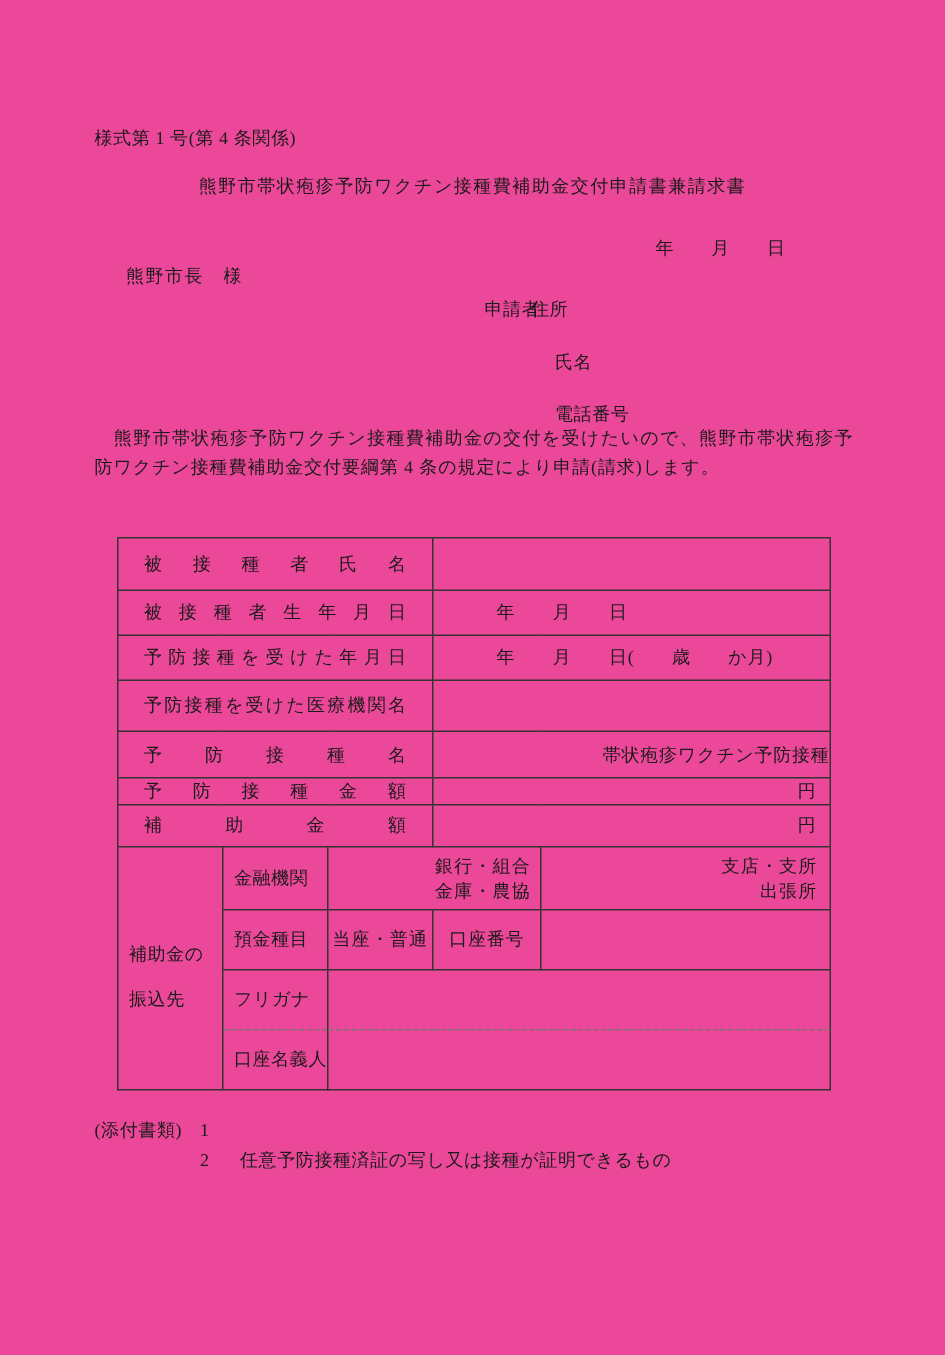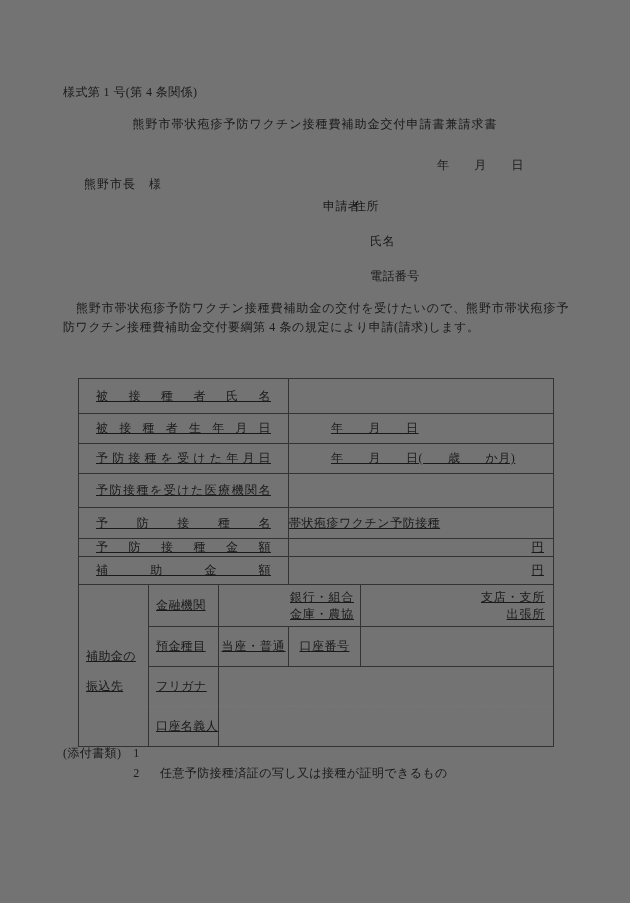--- a/index.html
+++ b/index.html
@@ -4,59 +4,59 @@
 <style>
   * { margin:0; padding:0; box-sizing:border-box; }
   html,body { background:#ffffff; }
   body {
     font-family:"Liberation Serif","DejaVu Serif",serif;
     color:#1a1a1a;
   }
   .page {
     position:relative;
     width:630px; height:903px;
-    background:#737373;
+    background:#ec4899;
     overflow:hidden;
     font-size:12px;
     letter-spacing:0.4px;
   }
   .abs { position:absolute; white-space:pre; }
 
   .form-number { left:63px; top:84px; }
   .doc-title   { left:0; right:0; top:116px; text-align:center; letter-spacing:1px; white-space:pre; position:absolute; }
   .date-line   { left:437px; top:157px; }
   .addressee   { left:84px; top:176px; letter-spacing:1px; }
   .applicant-label { left:323px; top:198px; }
   .addr-label  { left:354px; top:198px; }
   .name-label  { left:370px; top:233px; }
   .phone-label { left:370px; top:268px; }
 
   .body-par {
-    position:absolute; left:63px; top:299px; width:506px;
+    position:absolute; left:63px; top:283px; width:506px;
     line-height:18.5px; letter-spacing:0.6px;
     white-space:normal; text-align:justify;
   }
 
   table.main {
-    position:absolute; left:78px; top:378px;
-    width:475px; border-collapse:collapse; table-layout:fixed;text-decoration:underline;
+    position:absolute; left:78px; top:358px;
+    width:475px; border-collapse:collapse; table-layout:fixed;
   }
   table.main td {
     border:1px solid #333;
     vertical-align:middle;
     font-size:12px;
     overflow:hidden;
   }
   td.lbl {
     text-align:justify; text-align-last:justify;
     padding:0 17px;
   }
   td.val-blank { }
   td.val-date  { padding-left:42px; letter-spacing:0.5px; }
-  td.val-center{ text-align:left; letter-spacing:0.5px; }
+  td.val-center{ text-align:right; letter-spacing:0.5px; }
   td.val-yen   { text-align:right; padding-right:9px; }
 
   td.bank-section { vertical-align:middle; padding-left:7px; line-height:19px; }
   td.bank-section span { display:block;margin-top:11px; }
   td.bank-label { padding-left:7px; }
   td.two-line   { text-align:right; line-height:17px; letter-spacing:0.8px; }
   td.two-line span { display:block; }
   td.inst-cell  { padding-right:6px; }
   td.branch-cell{ padding-right:8px; }
   td.dep-opt    { text-align:center; letter-spacing:0.8px; }

